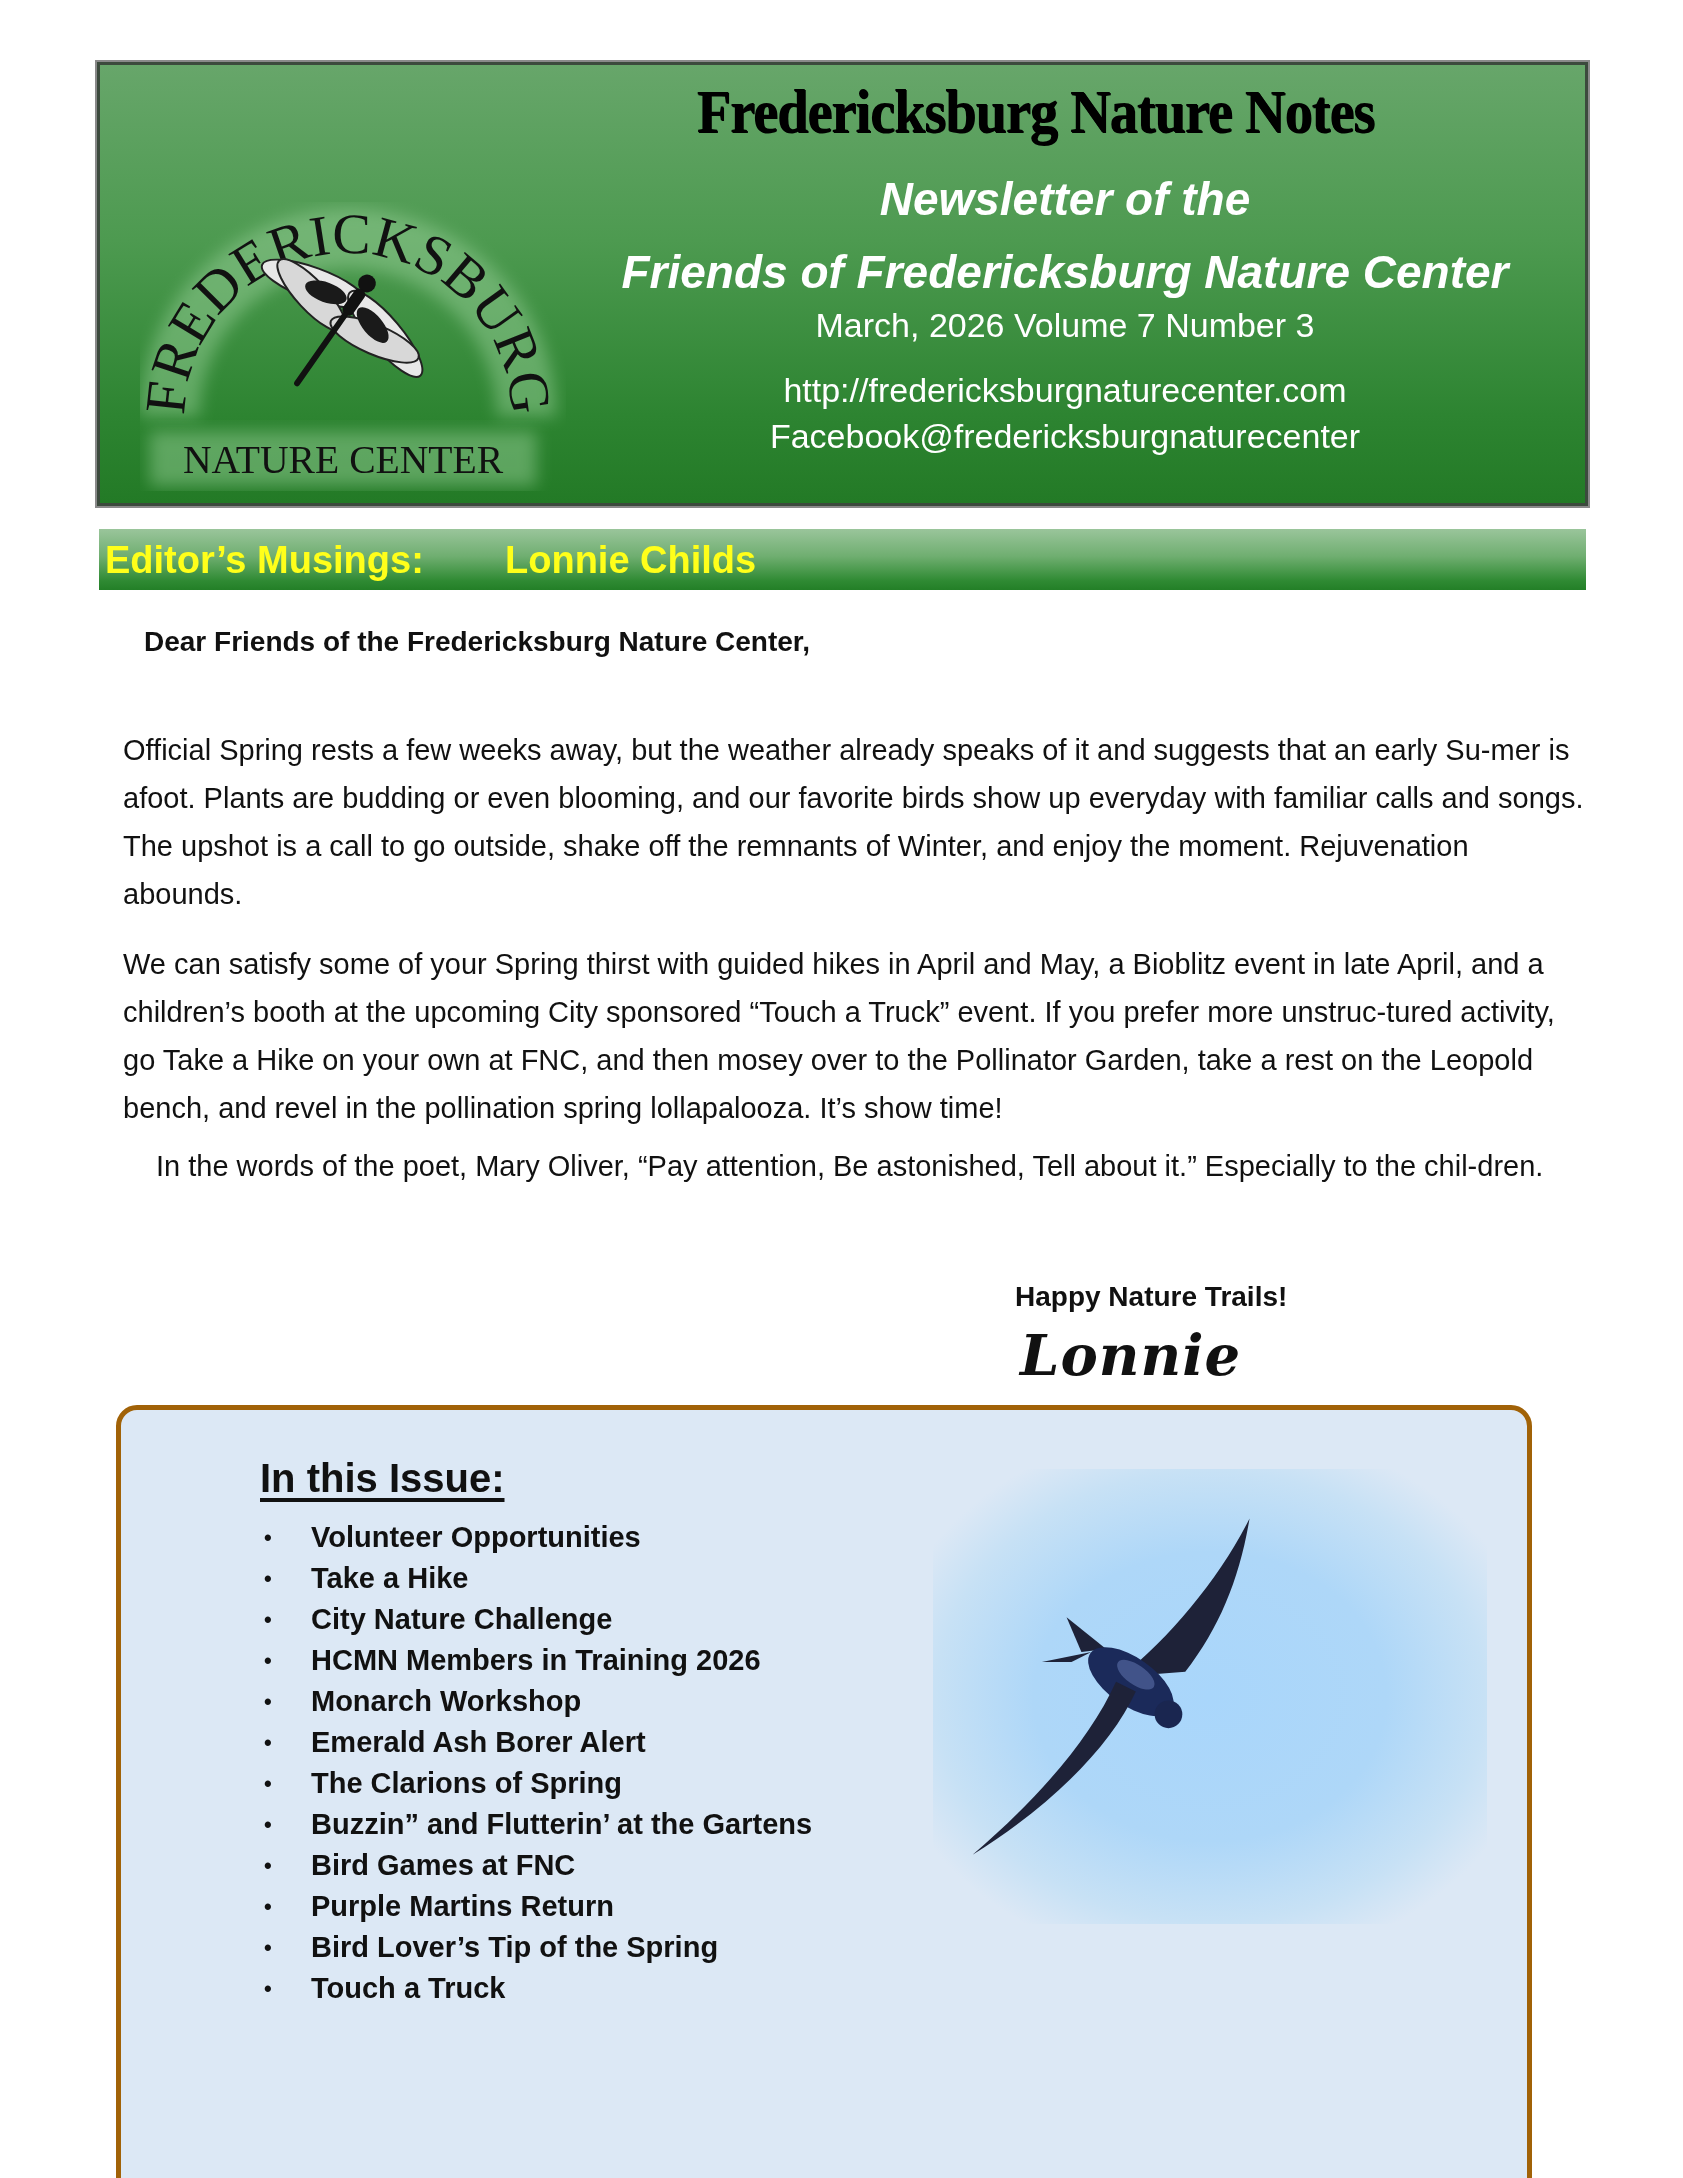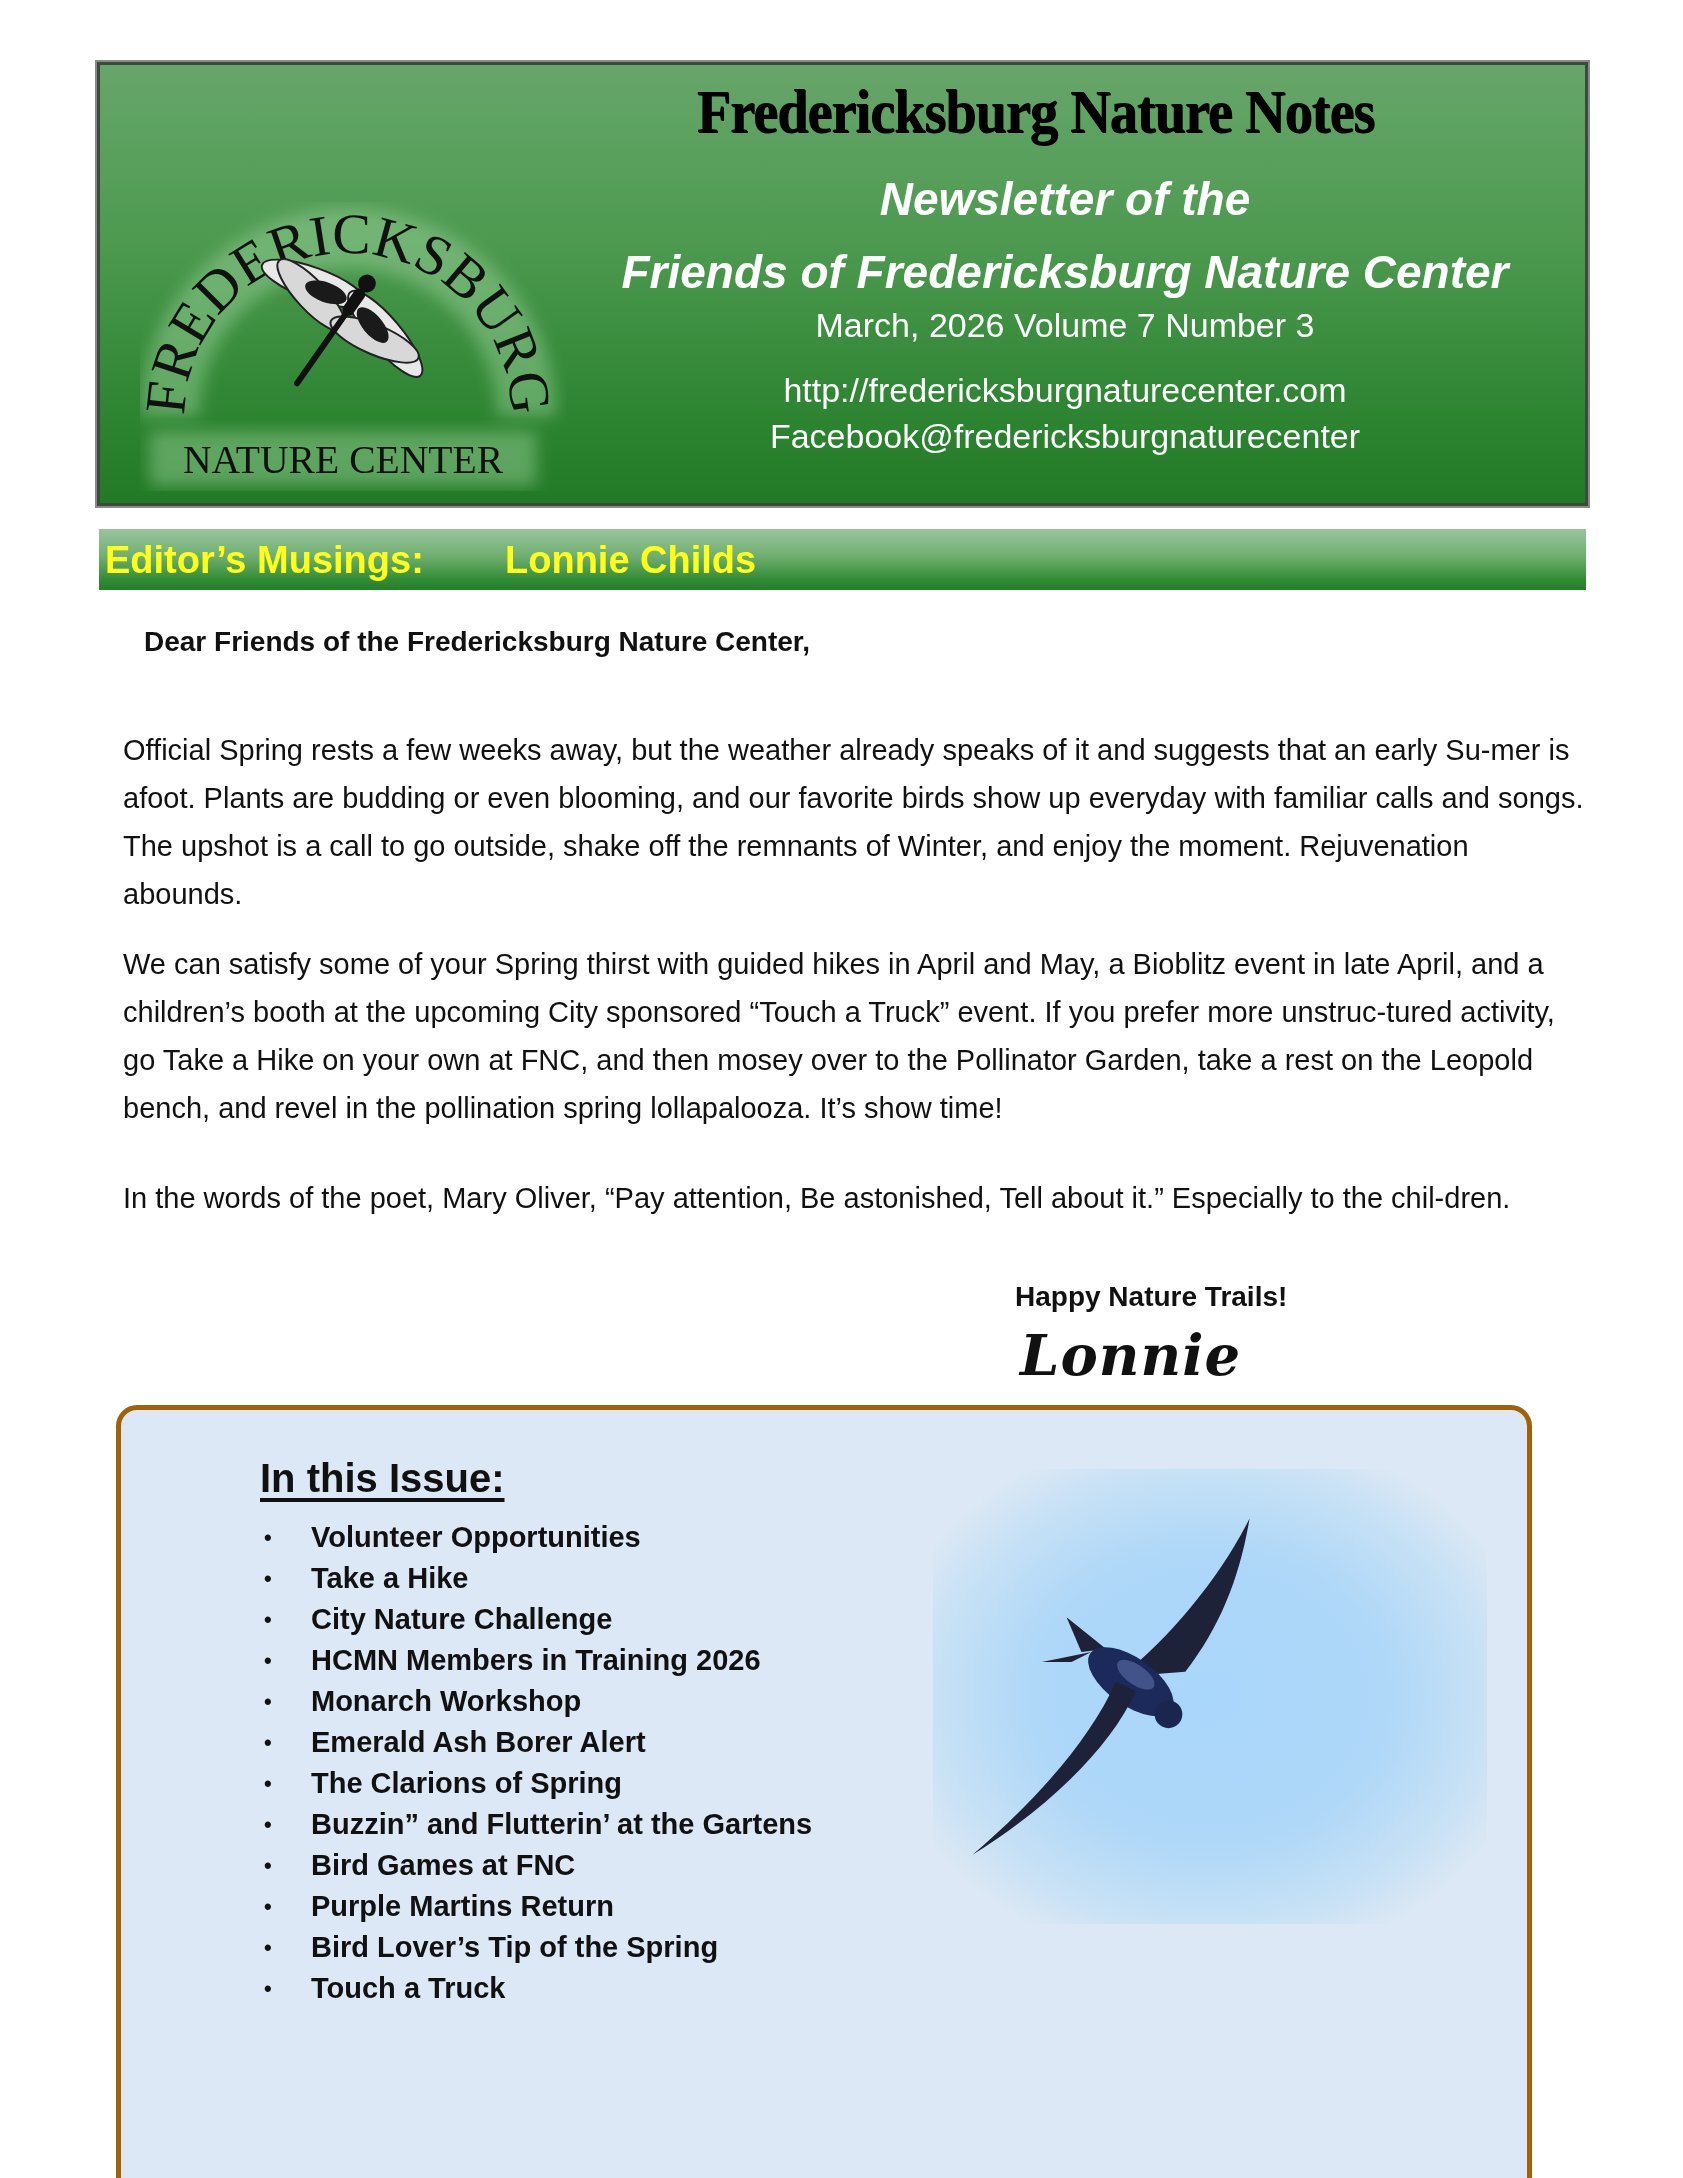--- a/index.html
+++ b/index.html
@@ -29,21 +29,21 @@
     background: linear-gradient(to bottom, #9ac59b 0%, #6fae70 45%, #2f8a33 85%, #237f27 100%);
   }
   .section-bar span { position: absolute; top: 10px; font-weight: bold; font-size: 38px; color: #ffff1a; }
   .section-bar .s1 { left: 6px; }
   .section-bar .s2 { left: 406px; }
 
   .salutation { position: absolute; left: 131px; top: 626px; font-weight: bold; font-size: 28px; margin-left: 13px; }
   .para { position: absolute; left: 123px; width: 1465px; font-size: 29px; line-height: 48px; }
   .p1 { top: 726px; }
   .p2 { top: 924px; margin-top: 16px; }
-  .p3 { top: 1174px; }
+  .p3 { top: 1142px; margin-left: 33px; }
   .closing { position: absolute; left: 1015px; top: 1281px; font-weight: bold; font-size: 28px; }
   .signature { position: absolute; left: 1020px; top: 1322px; font-style: italic; font-weight: bold; font-size: 56px; font-family: "DejaVu Serif", serif; letter-spacing: 1px; }
 
   .issue-box {
     position: absolute; left: 116px; top: 1405px; width: 1416px; height: 806px;
     background: #dce8f5; border: 5px solid #a16207; border-radius: 21px; box-sizing: border-box;
   }
   .issue-title { position: absolute; left: 139px; top: 46px; font-weight: bold; font-size: 40px; text-decoration: underline; text-underline-offset: 6px; }
   .issue-list { position: absolute; left: 139px; top: 107px; margin: 0; padding: 0; list-style: none; }
   .issue-list li { position: relative; height: 41px; line-height: 41px; font-weight: bold; font-size: 29px; padding-left: 51px; }

